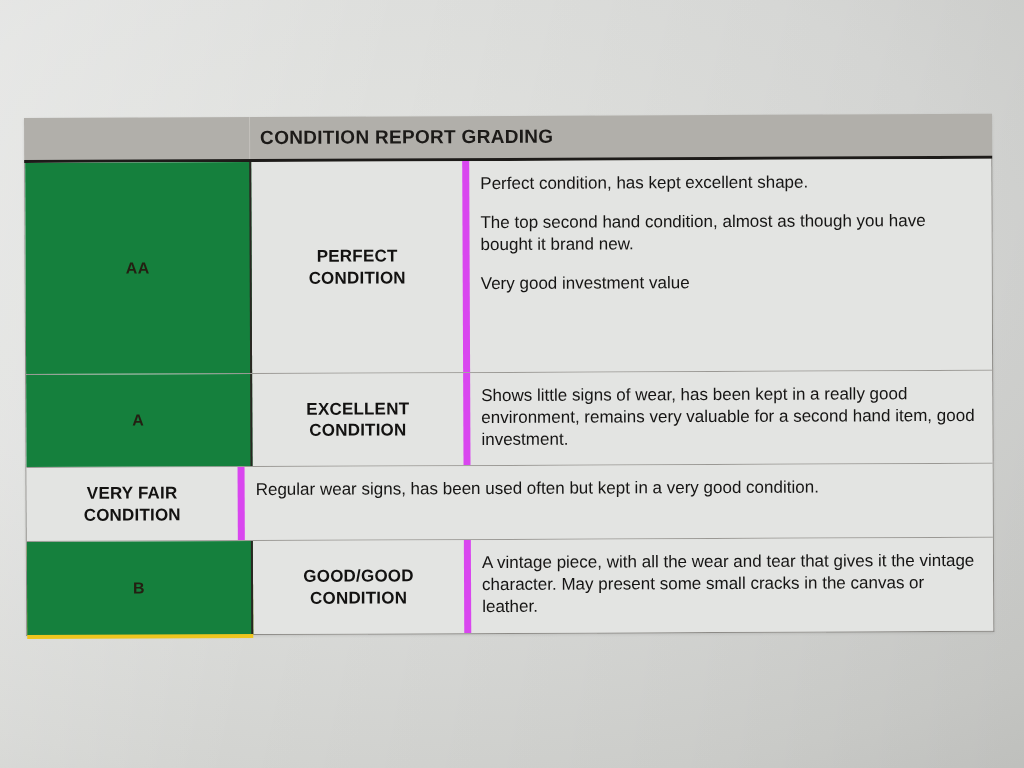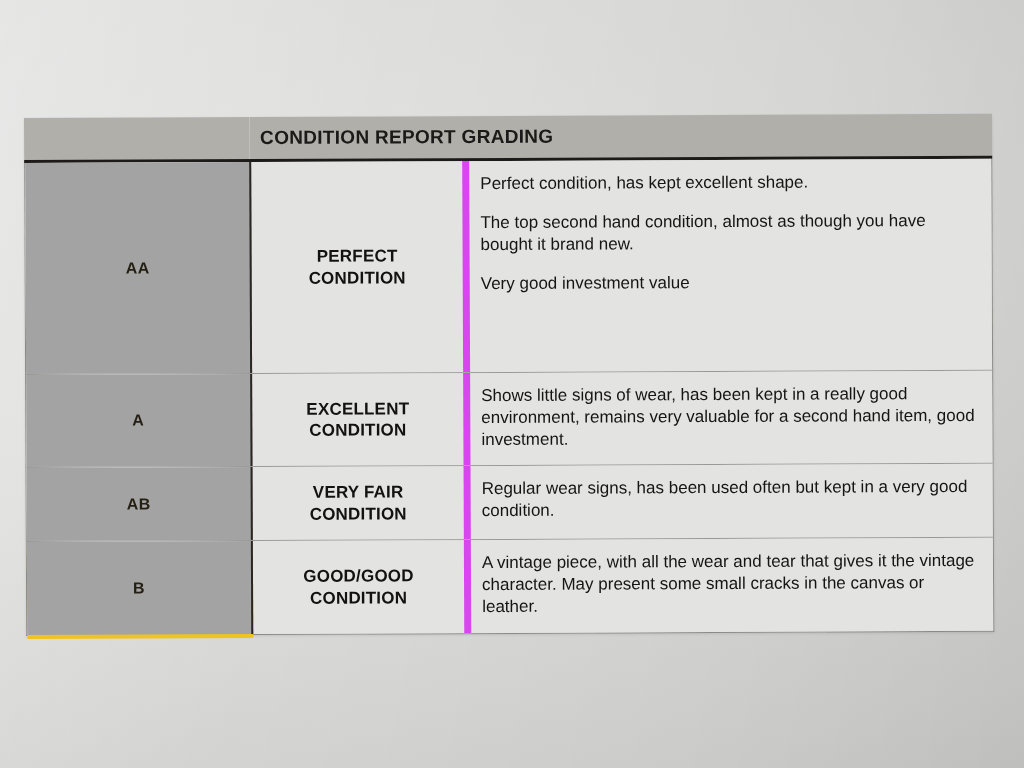--- a/index.html
+++ b/index.html
@@ -75,21 +75,21 @@
   .row {
     display: flex;
     border-bottom: 1px solid #9a9894;
     background: #e3e4e2;
   }
   .row:last-child { border-bottom: none; }
 
   .cell-grade {
     width: 226px;
     flex: 0 0 226px;
-    background: #a3a3a3;
+    background: #15803d;
     border-right: 2px solid #2a2722;
     box-sizing: border-box;
     display: flex;
     align-items: center;
     justify-content: center;
     font-weight: bold;
     font-size: 16px;
     color: #241f12;
     letter-spacing: 0.4px;
   }
@@ -172,21 +172,20 @@
           <span>EXCELLENT</span><br>
           <span>CONDITION</span>
         </span>
       </div>
       <div class="cell-desc">
         <p>Shows little signs of wear, has been kept in a really good environment, remains very valuable for a second hand item, good investment.</p>
       </div>
     </div>
 
     <div class="row row-ab">
-      <div class="cell-grade">AB</div>
       <div class="cell-label">
         <span>
           <span>VERY FAIR</span><br>
           <span>CONDITION</span>
         </span>
       </div>
       <div class="cell-desc">
         <p>Regular wear signs, has been used often but kept in a very good condition.</p>
       </div>
     </div>

